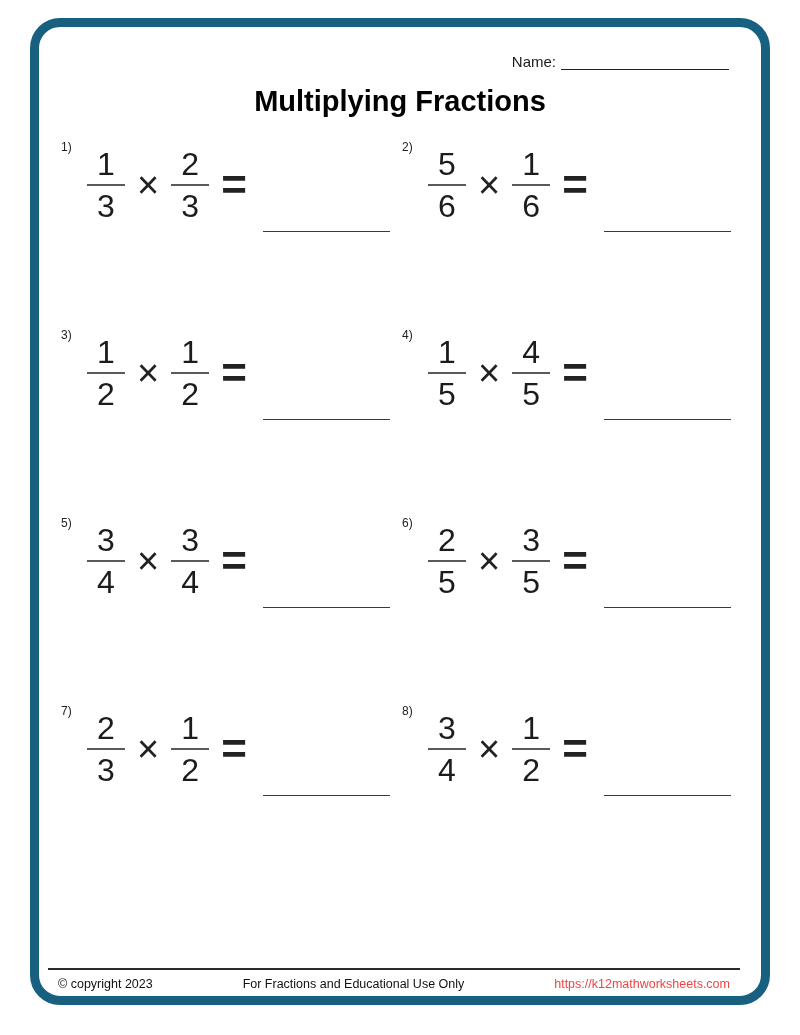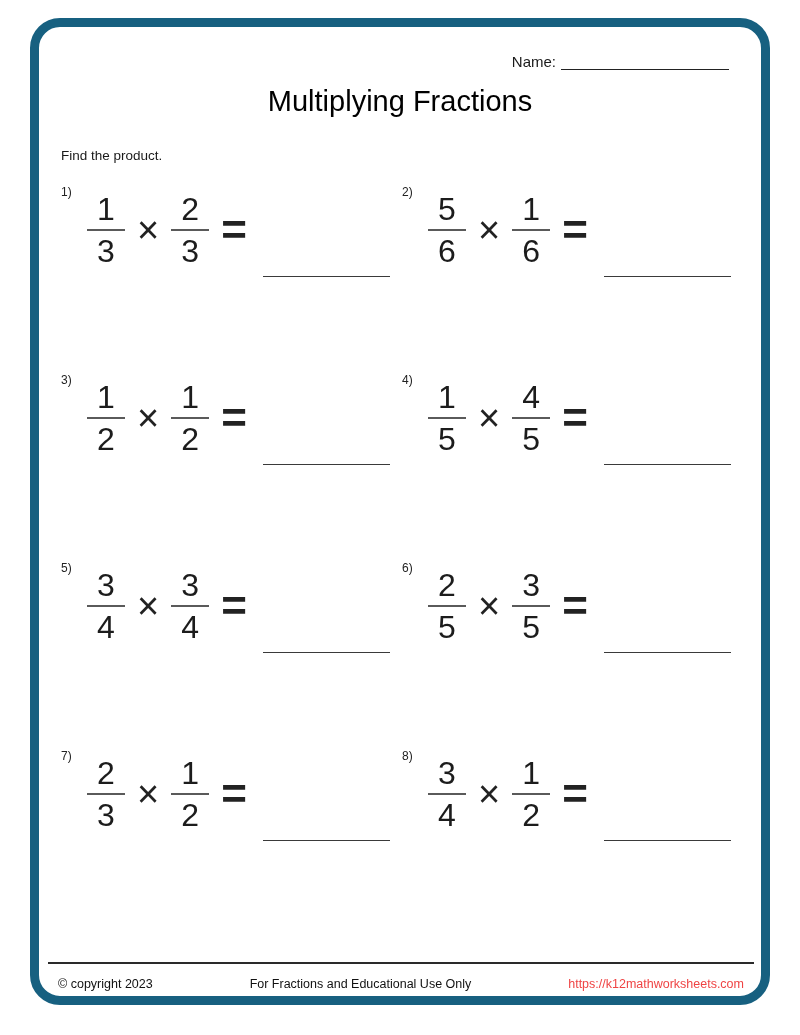--- a/index.html
+++ b/index.html
@@ -27,21 +27,21 @@
   }
   .name-line {
     width: 168px;
     height: 14px;
     border-bottom: 1.5px solid #222;
     margin-left: 5px;
   }
   .title {
     text-align: center;
     font-size: 29px;
-    font-weight: 400;
+    font-weight: 700;
     margin-top: 15px;
     color: #000;
   }
   .instruction {
     font-size: 13.5px;
     margin: 30px 0 0 22px;
   }
   .grid {
     display: grid;
     grid-template-columns: 341px 1fr;
@@ -90,23 +90,23 @@
   .answer-line {
     width: 127px;
     height: 0;
     border-bottom: 1.8px solid #3a3a3a;
     align-self: flex-end;
     transform: translateY(10px);
     margin-left: 10px;
   }
   .footer {
     position: absolute;
-    left: 9px; right: 7px; bottom: 5px;
+    left: 9px; right: 21px; bottom: 5px;
     border-top: 2px solid #2a2a2a;
-    padding-top: 13px;
+    padding-top: 7px;
   }
   .footer-row {
     display: flex;
     justify-content: space-between;
     font-size: 12.5px;
     padding: 0 10px;
     color: #111;
   }
   .footer-url { color: #ef4444; text-decoration: none; }
 </style>
@@ -115,21 +115,20 @@
 
 <div class="frame">
 
   <div class="name-row">
     <span>Name:</span>
     <span class="name-line"></span>
   </div>
 
   <div class="title">Multiplying Fractions</div>
 
-  <div class="instruction">Find the product.</div>
 
   <div class="grid">
 
     <div class="problem">
       <span class="pnum">1)</span>
       <div class="equation">
         <div class="fraction">
           <span class="num">1</span>
           <span class="bar"></span>
           <span class="den">3</span>

